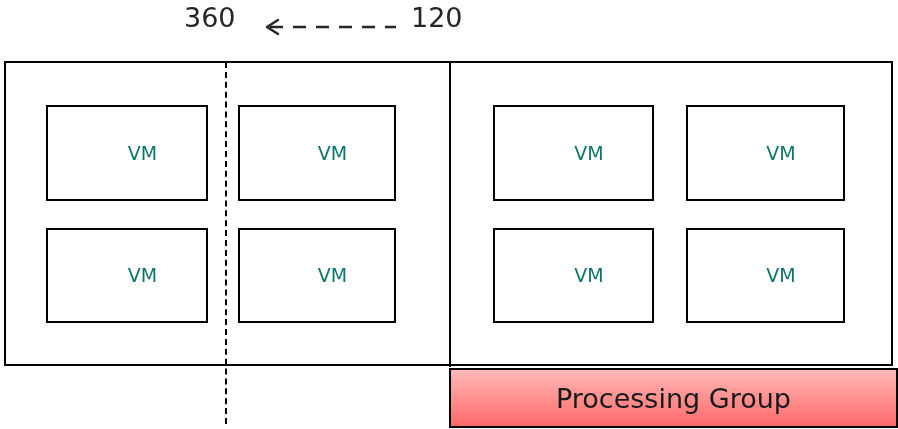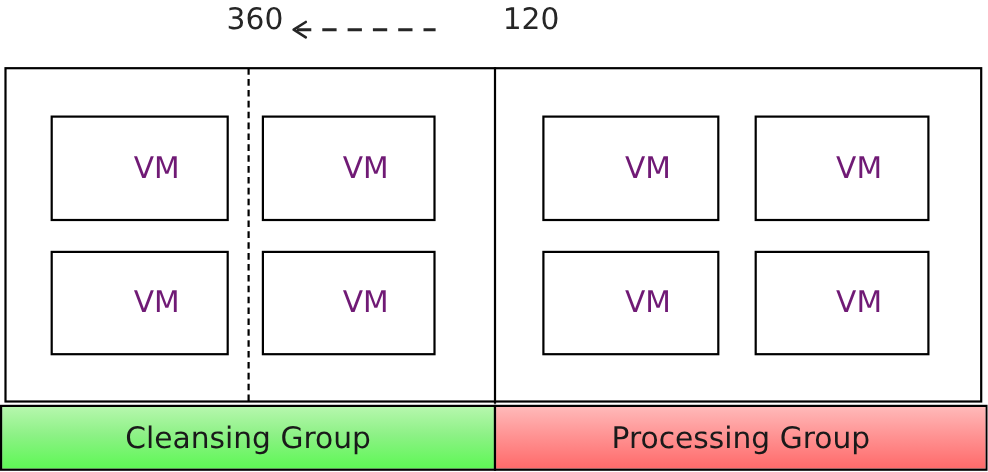--- a/index.html
+++ b/index.html
@@ -27,22 +27,22 @@
     height: 56px;
   }
   .ann-label {
     position: absolute;
     top: 2px;
     font-size: 27px;
     color: #262626;
     letter-spacing: 0px;
     white-space: nowrap;
   }
-  .ann-label-left  { left: 206px; }
-  .ann-label-right { left: 411px; margin-left: 46px; }
+  .ann-label-left  { left: 184px; }
+  .ann-label-right { left: 411px; }
 
   .ann-arrow-wrap {
     position: absolute;
     left: 262px;
     top: 16px;
     width: 140px;
     height: 22px;
   }
   .ann-arrow-wrap svg { display: block; }
 
@@ -82,22 +82,22 @@
   .vm {
     position: absolute;
     box-sizing: border-box;
     border: 2px solid #000000;
     background: #ffffff;
     display: flex;
     align-items: center;
     justify-content: center;
   }
   .vm-label {
-    font-size: 27px;
-    color: #701a75;
+    font-size: 19px;
+    color: #0f766e;
     line-height: 1;
     user-select: none;
     margin-left: 31px;
   }
 
   
   .bar {
     position: absolute;
     bottom: 1px;
     height: 60px;
@@ -168,20 +168,17 @@
     <span class="vm-label">VM</span>
   </div>
   <div class="vm" style="left:686px; top:228px; width:159px; height:95px;">
     <span class="vm-label">VM</span>
   </div>
 
   <div class="group-divider"></div>
 
   <div class="dashed-divider"></div>
 
-  <div class="bar bar-cleansing">
-    <span class="bar-label">Cleansing Group</span>
-  </div>
   <div class="bar bar-processing">
     <span class="bar-label">Processing Group</span>
   </div>
 
 </div>
 
 </body></html>

